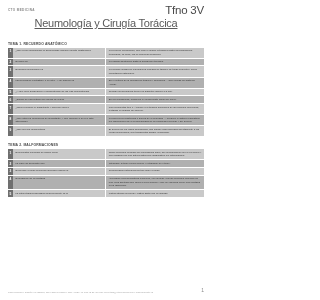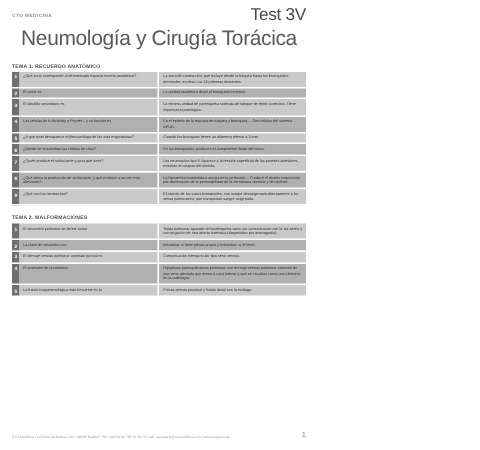--- a/index.html
+++ b/index.html
@@ -45,24 +45,25 @@
     color: #4a4a4a;
     letter-spacing: -0.2px;
     white-space: nowrap;
   }
   .main-title {
     position: absolute;
     left: 0;
     right: 0;
     top: 17px;
     text-align: center;
-    font-size: 14px;
+    font-size: 11px;
     color: #5a5a5a;
     letter-spacing: -0.25px;
     white-space: nowrap;
+    text-decoration: underline;
   }
 
   
   .section {
     margin-top: 6px;
   }
   .section-title {
     font-size: 3.4px;
     font-weight: bold;
     color: #4a4a4a;
@@ -131,21 +132,21 @@
     line-height: 1;
   }
 </style>
 </head>
 <body>
 
 <div class="page">
 
   <div class="masthead">
     <div class="brand">CTO MEDICINA</div>
-    <div class="test-label">Test 3V</div>
+    <div class="test-label">Tfno 3V</div>
     <div class="main-title">Neumología y Cirugía Torácica</div>
   </div>
 
   <div id="sections-root">
       <div class="section">
         <div class="section-title">Tema 1. Recuerdo Anatómico</div>
         <table class="qtable">
           <tbody>
             <tr class="qrow shade-a">
               <td class="num-cell">1</td>

